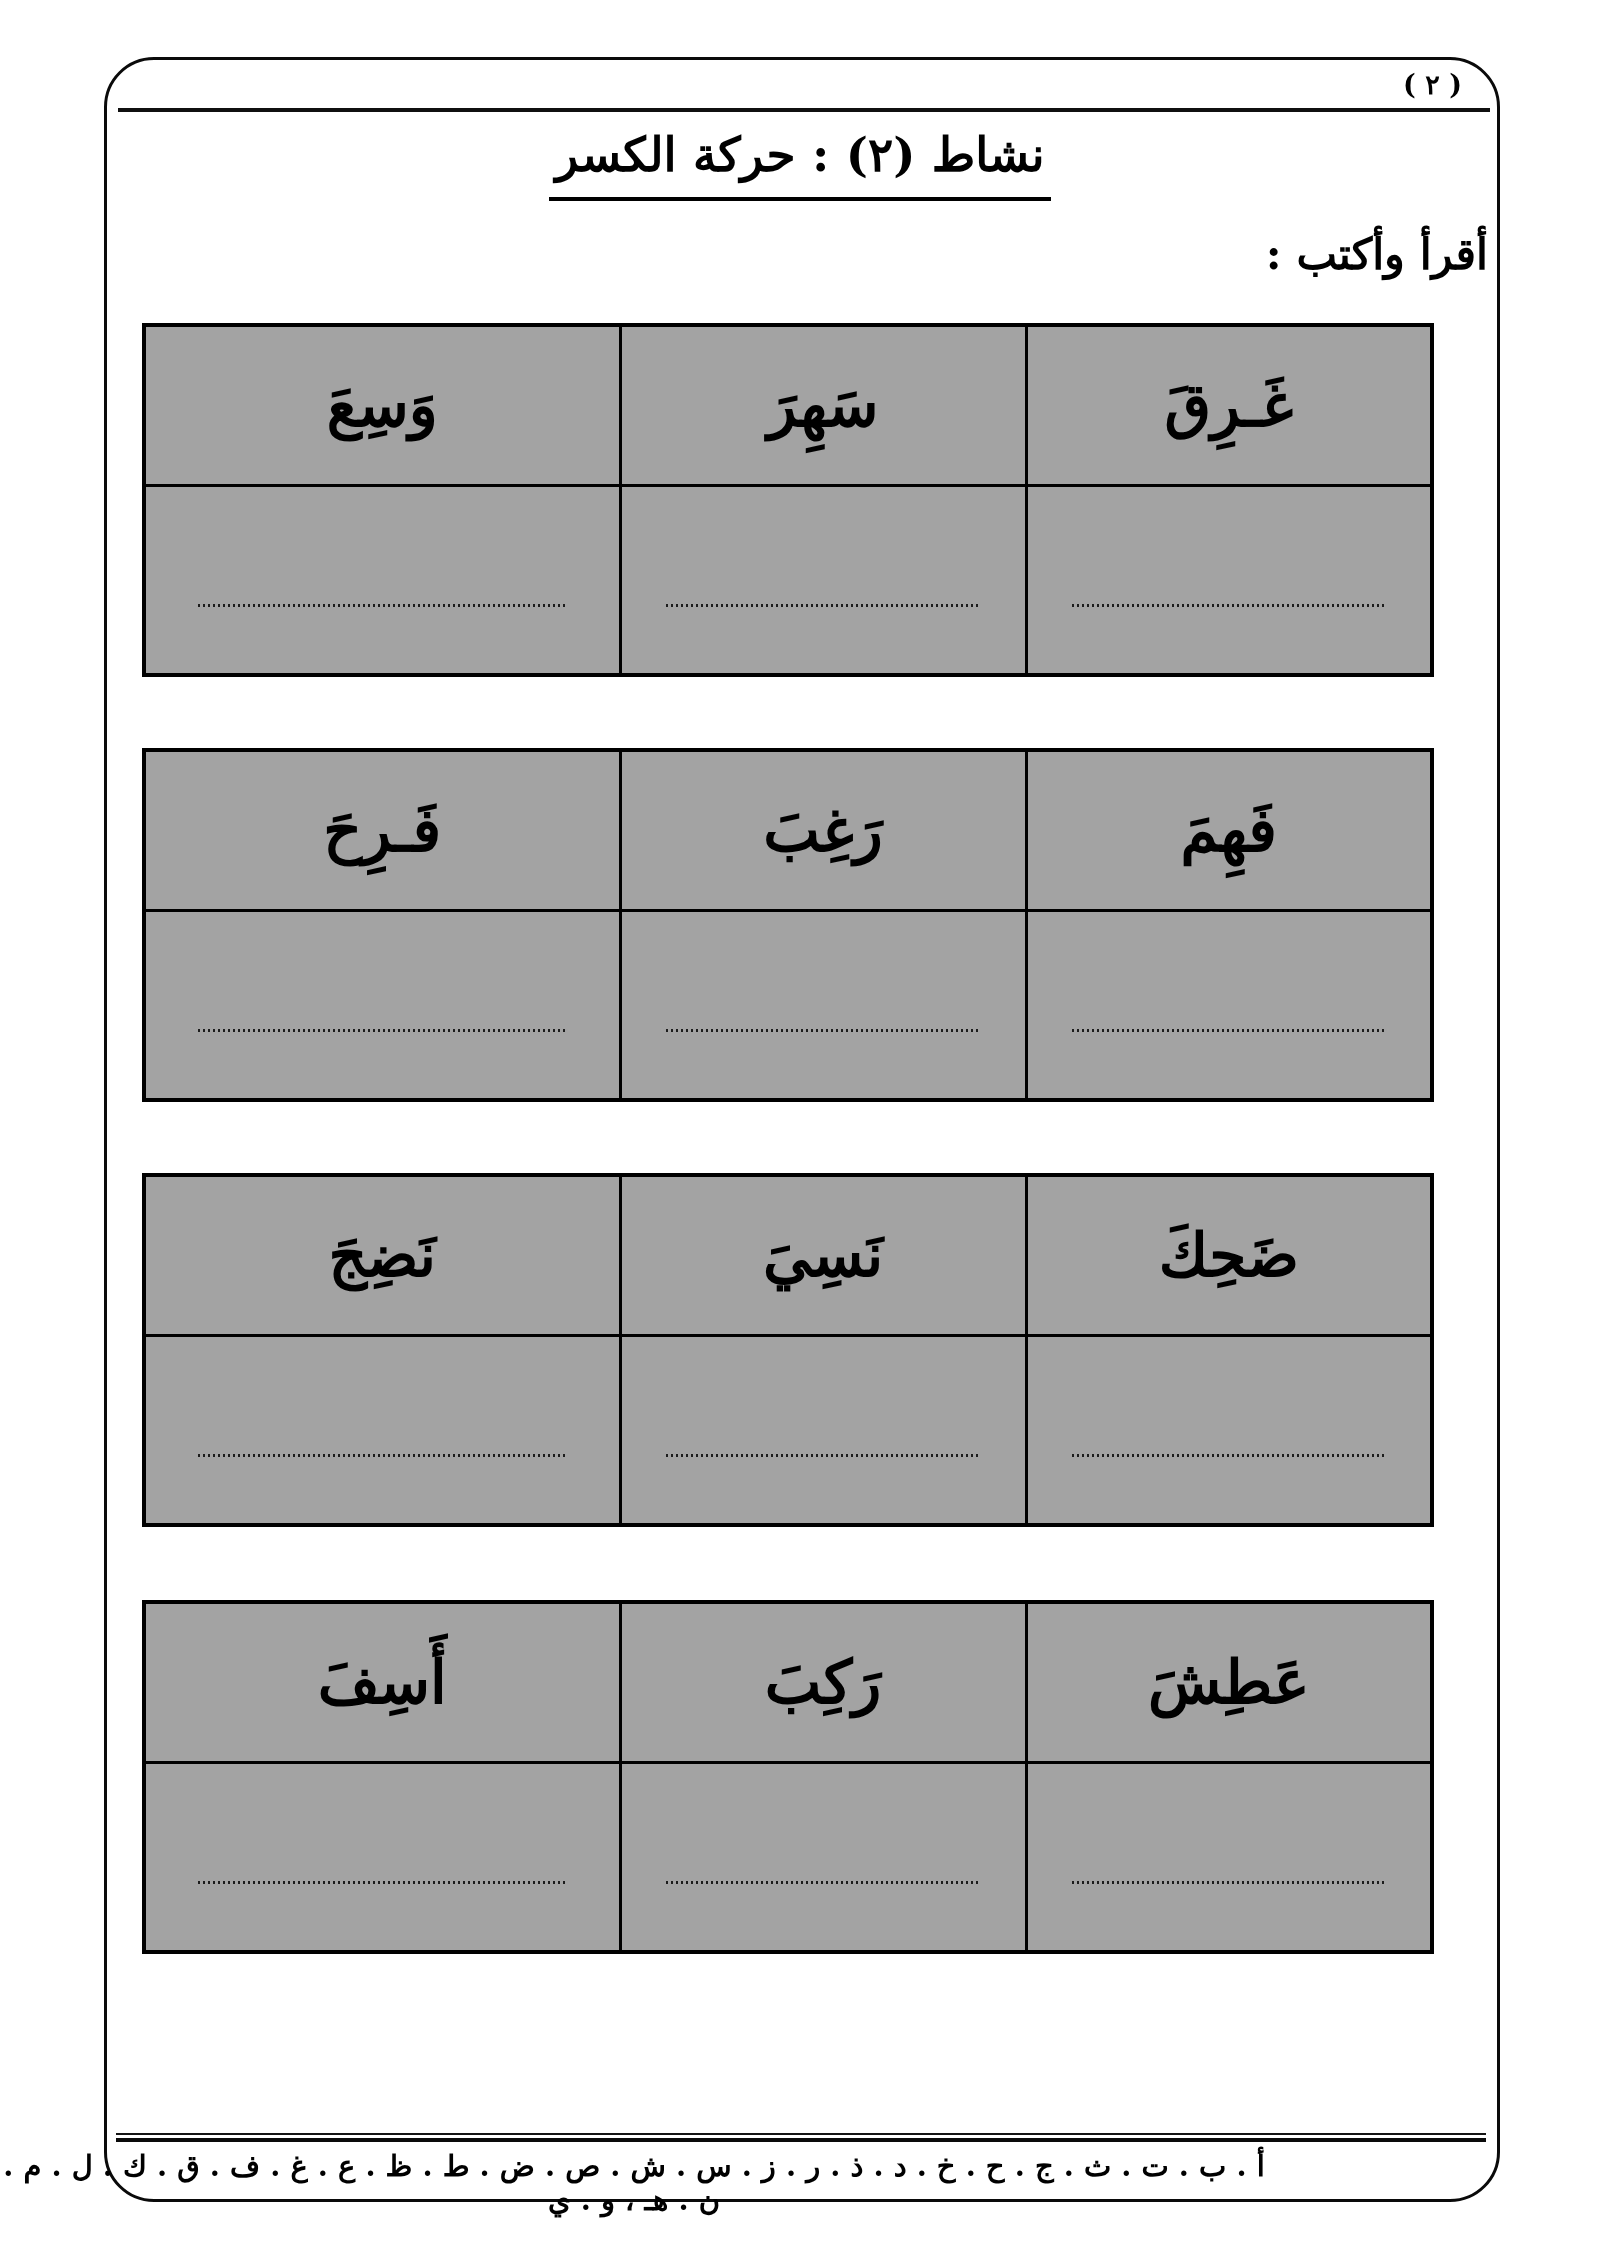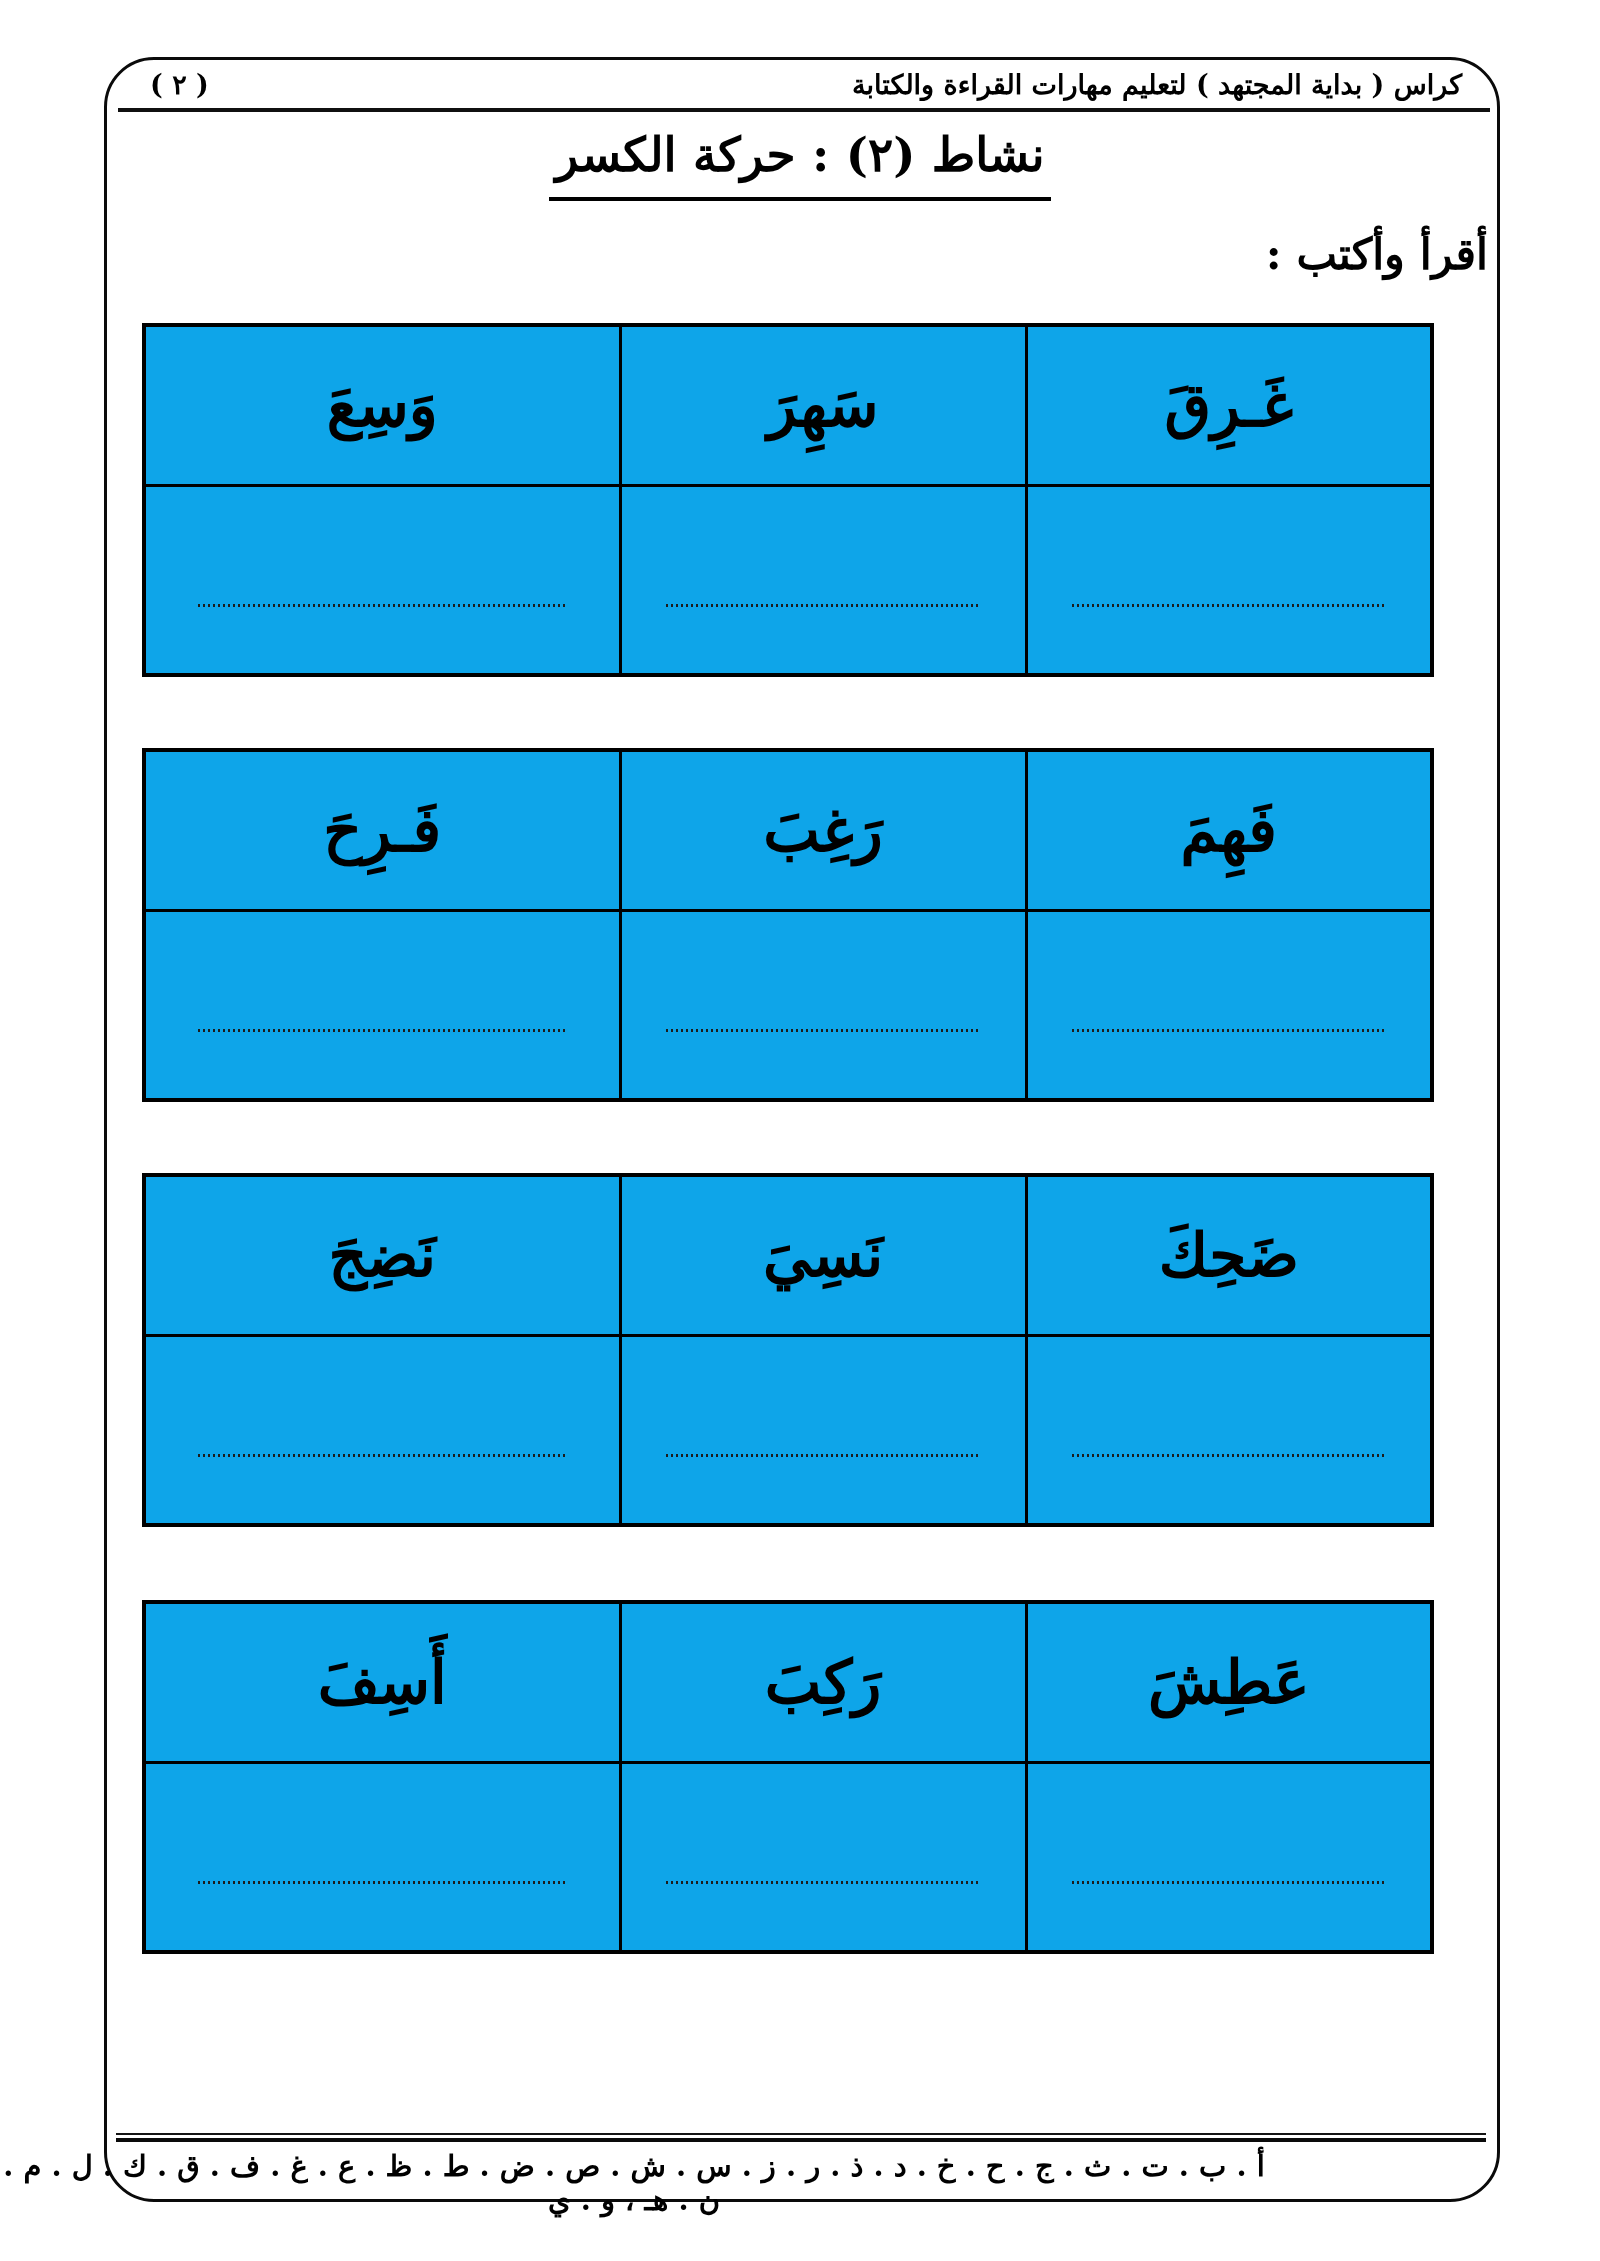--- a/index.html
+++ b/index.html
@@ -32,21 +32,21 @@
   }
   .instruction {
     position:absolute; top:224px; right:112px; direction:rtl;
     font-size:43px; font-weight:bold; line-height:1.4;
   }
   .word-table {
     position:absolute; left:142px; width:1288px;
     border-collapse:collapse; table-layout:fixed; direction:rtl;
     border:4px solid #000;
   }
-  .word-table td { border:3px solid #000; background:#0ea5e9; }
+  .word-table td { border:3px solid #000; background:#a3a3a3; }
   .word-table td.word-cell {
     height:160px; text-align:center; vertical-align:middle;
     font-size:60px; font-weight:bold; line-height:1.9;
   }
   .word-table td.writing-cell { height:190px; position:relative; }
   .dotline {
     position:absolute; top:63%; left:11%; right:11%; height:3px;
     background:repeating-linear-gradient(to right, #1c1c1c 0 2px, transparent 2px 5px);
   }
   .t1 { top:323px; } .t2 { top:748px; } .t3 { top:1173px; } .t4 { top:1600px; }
@@ -60,21 +60,20 @@
     position:absolute; top:2149px; left:0; width:1268px; text-align:center;
     direction:rtl; font-size:29px; font-weight:bold; letter-spacing:1px;
   }
 </style>
 </head>
 <body>
 
 <div class="border-frame"></div>
 
 <div class="header-row">
-  <span>كراس ( بداية المجتهد ) لتعليم مهارات القراءة والكتابة</span>
   <span>( ٢ )</span>
 </div>
 <div class="header-rule"></div>
 
 <div class="title-wrap">
   <span class="title-text">نشاط (٢) : حركة الكسر</span>
 </div>
 
 <div class="instruction">أقرأ وأكتب :</div>
 

